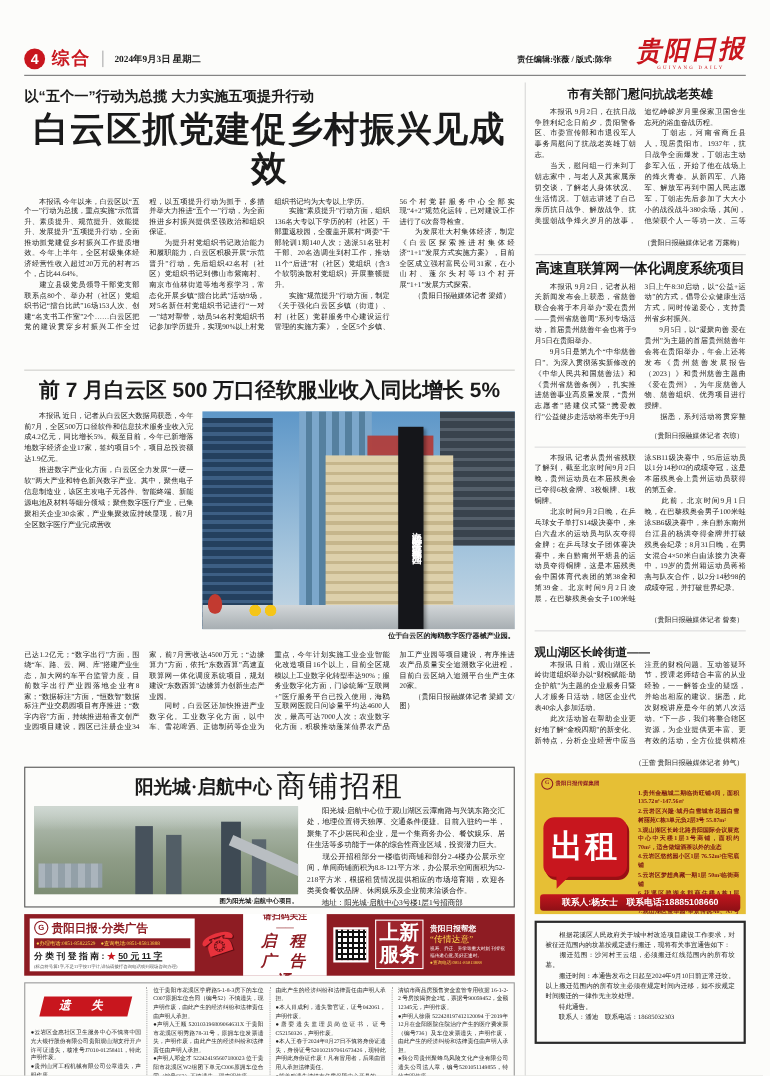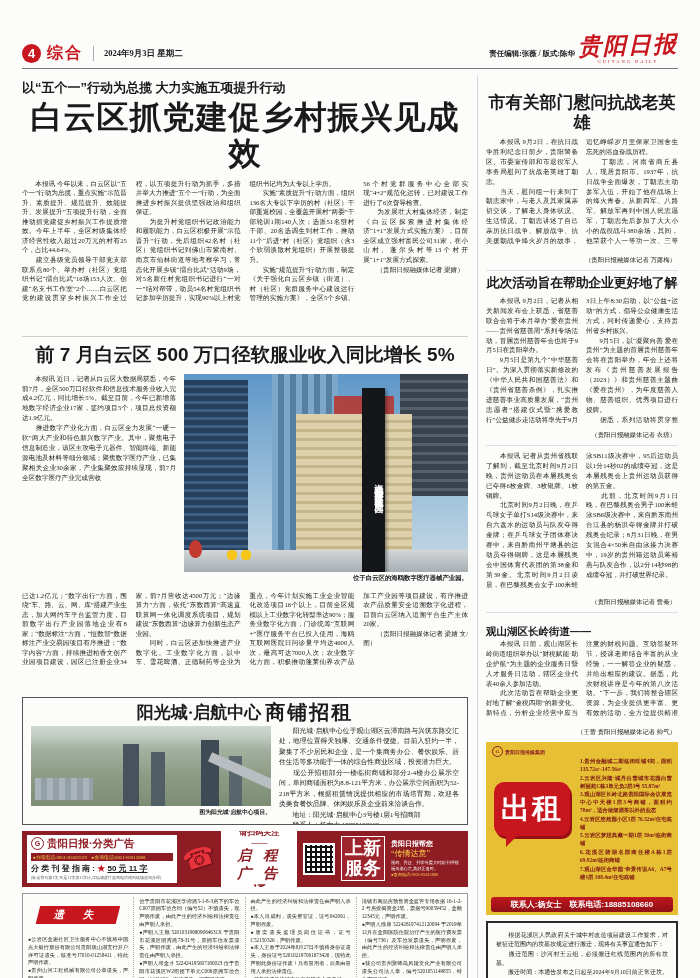--- a/index.html
+++ b/index.html
@@ -6,21 +6,21 @@
   .page{position:relative;width:700px;height:978px;margin:0 auto;background:#fcfcfa;overflow:hidden;
         font-family:"Liberation Serif",serif;color:#1a1a1a;box-sizing:border-box;}
   
   .hdr{display:flex;justify-content:space-between;align-items:flex-end;padding:30px 22px 4px;}
   .hdr-left{display:flex;align-items:center;gap:6px;}
   .pg-circle{width:19px;height:19px;background:#c8161e;border-radius:50%;color:#fff;font-weight:900;
              font-size:13px;display:flex;align-items:center;justify-content:center;font-family:"Liberation Sans",sans-serif;}
   .pg-section{color:#c8161e;font-size:16px;font-weight:900;font-family:"Liberation Sans",sans-serif;letter-spacing:2px;}
   .hdr-div{width:1px;height:15px;background:#aaa;margin:0 4px;}
   .pg-date{font-size:8.5px;font-weight:bold;}
-  .hdr-right{display:flex;align-items:flex-end;gap:3px;}
+  .hdr-right{display:flex;align-items:flex-end;gap:22px;}
   .editors{font-size:7.5px;font-weight:bold;padding-bottom:5px;}
   .masthead-wrap{text-align:center;}
   .masthead{color:#c8161e;font-size:23px;font-weight:900;font-style:italic;letter-spacing:2px;
             font-family:"DejaVu Serif",serif;transform:rotate(-1.5deg);display:inline-block;}
   .masthead-sub{font-size:4.5px;color:#c8161e;letter-spacing:2px;margin-top:-2px;}
   .hdr-rule{border-top:1px solid #777;margin:0 22px;}
   
   .main{display:flex;padding:6px 22px 0;}
   .colL{flex:0 0 446px;padding-right:9px;}
   .colR{flex:1;border-left:1px solid #d8d8d8;padding-left:8px;min-width:0;}
@@ -52,21 +52,21 @@
                writing-mode:vertical-rl;font-size:9px;letter-spacing:2px;text-align:center;padding-top:16px;
                box-sizing:border-box;font-family:"Liberation Sans",sans-serif;font-weight:bold;
                box-shadow:2px 2px 3px rgba(0,0,0,.35);}
   .photo-cap{font-size:6.4px;font-weight:bold;text-align:right;margin-top:2px;}
   .body4b{column-count:4;column-gap:9px;font-size:6.6px;line-height:1.45;text-align:justify;
           white-space:pre-line;height:100px;overflow:hidden;margin-top:5px;}
   
   .adbox{border:1.5px solid #555;margin-top:6px;padding:4px 8px 5px;height:128px;box-sizing:border-box;overflow:hidden;}
   .ad-title{text-align:center;line-height:1;}
   .ad-t1{font-size:17px;font-weight:bold;vertical-align:middle;}
-  .ad-t2{font-size:20px;font-weight:700;font-family:"Liberation Sans",sans-serif;vertical-align:middle;letter-spacing:2px;}
+  .ad-t2{font-size:27px;font-weight:400;font-family:"Liberation Sans",sans-serif;vertical-align:middle;letter-spacing:2px;}
   .ad-row{display:flex;gap:8px;margin-top:4px;}
   .ad-photo{flex:0 0 240px;}
   .ad-img{position:relative;height:80px;overflow:hidden;background:linear-gradient(#b9c4bb,#8e9c86 60%,#7d8d74);}
   .ad-sky{position:absolute;top:0;left:0;right:0;height:22px;background:linear-gradient(#cfd8d2,rgba(207,216,210,0));}
   .ad-tw1{position:absolute;left:92px;top:18px;width:16px;height:62px;background:#47525c;}
   .ad-tw2{position:absolute;left:120px;top:26px;width:14px;height:54px;background:#525e66;}
   .ad-tw3{position:absolute;left:170px;top:14px;width:18px;height:66px;background:#3e4a54;}
   .ad-tw4{position:absolute;left:198px;top:30px;width:13px;height:50px;background:#5a666e;}
   .ad-road{position:absolute;right:-6px;top:40px;width:70px;height:10px;background:#b9bec2;transform:rotate(24deg);}
   .ad-shed{position:absolute;left:4px;bottom:6px;width:58px;height:22px;background:repeating-linear-gradient(90deg,#aab4bc 0 6px,#93a0a8 6px 12px);}
@@ -100,30 +100,30 @@
   .bn-r4{color:#ffd34d;}
   
   .lost{margin-top:6px;border:1px solid #999;display:flex;height:116px;box-sizing:border-box;padding:3px 0;}
   .lost-col{flex:1;padding:1px 5px;border-right:1px dotted #aaa;font-size:5.2px;line-height:1.5;
             text-align:justify;white-space:pre-line;overflow:hidden;color:#222;min-width:0;}
   .lost-col:last-child{border-right:none;}
   .lost-hdr{background:#c8161e;color:#fff;font-weight:900;font-size:10.5px;text-align:center;
             transform:skewX(-14deg);margin:1px 10px 4px;padding:1px 0;letter-spacing:8px;font-family:"Liberation Sans",sans-serif;}
   
   .r-hl{font-family:"Liberation Sans",sans-serif;font-weight:900;text-align:center;line-height:1.15;}
-  .r-hl1{font-size:17px;margin:18px 0 5px;}
+  .r-hl1{font-size:11px;margin:5px 0 5px;}
   .r-hl2{font-size:13px;margin:2px 0 5px;letter-spacing:-0.3px;}
   .r-overline{font-size:10.5px;font-weight:900;font-family:"Liberation Sans",sans-serif;margin:12px 0 0;}
   .r-body{column-count:2;column-gap:8px;font-size:6.6px;line-height:1.5;text-align:justify;
           white-space:pre-line;overflow:hidden;}
   .hA{height:118px;} .hB{height:134px;} .hC{height:146px;} .hD{height:88px;}
   .r-sig{font-size:6.4px;text-align:right;margin:1px 2px 0 0;}
   .r-sep{border-top:1px solid #ddd;margin:5px 0;}
   
-  .rent{position:relative;margin-top:5px;background:#e6bf35;height:173px;box-sizing:border-box;
+  .rent{position:relative;margin-top:5px;background:#e6bf35;height:128px;box-sizing:border-box;
         padding:4px 6px;overflow:hidden;}
   .rent-logo{font-size:5px;color:#8e1c23;font-weight:bold;display:flex;align-items:center;gap:2px;}
   .rent-g{width:9px;height:9px;border:1.2px solid #8e1c23;border-radius:50%;display:inline-flex;
           align-items:center;justify-content:center;font-size:5px;font-weight:900;}
   .rent-bubble{position:absolute;left:8px;top:40px;width:76px;height:54px;background:#c8161e;border-radius:10px;
                color:#fff;font-size:29px;font-weight:900;display:flex;align-items:center;justify-content:center;
                font-family:"Liberation Sans",sans-serif;box-shadow:2px 3px 0 #991014;letter-spacing:2px;}
   .rent-bubble::after{content:"";position:absolute;left:12px;bottom:-11px;border:7px solid transparent;
                border-top-color:#c8161e;border-left-color:#c8161e;}
   .rent-items{margin-left:88px;margin-top:1px;font-size:5.4px;line-height:1.45;color:#7a1412;font-weight:bold;
@@ -287,21 +287,21 @@
       <div>
         <div class="r-hl r-hl1">市有关部门慰问抗战老英雄</div>
         <div class="r-body hA">　　本报讯 9月2日，在抗日战争胜利纪念日前夕，贵阳警备区、市委宣传部和市退役军人事务局慰问了抗战老英雄丁朝志。
 　　当天，慰问组一行来到丁朝志家中，与老人及其家属亲切交谈，了解老人身体状况、生活情况。丁朝志讲述了自己亲历抗日战争、解放战争、抗美援朝战争烽火岁月的故事，追忆峥嵘岁月里保家卫国舍生忘死的浴血奋战历程。
 　　丁朝志，河南省商丘县人，现居贵阳市。1937年，抗日战争全面爆发，丁朝志主动参军入伍，开始了他在战场上的烽火青春。从新四军、八路军、解放军再到中国人民志愿军，丁朝志先后参加了大大小小的战役战斗380余场，其间，他荣获个人一等功一次、三等功一次，被授予各类勋章20余枚。</div>
         <div class="r-sig">（贵阳日报融媒体记者 万露梅）</div>
       </div>
       <div class="r-sep"></div>
 
       <div>
-        <div class="r-hl r-hl2">此次活动旨在帮助企业更好地了解</div>
+        <div class="r-hl r-hl2">高速直联算网一体化调度系统项目</div>
         <div class="r-body hB">　　本报讯 9月2日，记者从相关新闻发布会上获悉，省慈善联合会将于本月举办“爱在贵州——贵州省慈善周”系列专场活动，首届贵州慈善年会也将于9月5日在贵阳举办。
 　　9月5日是第九个“中华慈善日”。为深入贯彻落实新修改的《中华人民共和国慈善法》和《贵州省慈善条例》，扎实推进慈善事业高质量发展，“贵州志愿者”搭建仪式暨“携爱教行”公益健步走活动将率先于9月3日上午8:30启动，以“公益+运动”的方式，倡导公众健康生活方式，同时传递爱心，支持贵州省乡村振兴。
 　　9月5日，以“凝聚向善 爱在贵州”为主题的首届贵州慈善年会将在贵阳举办，年会上还将发布《贵州慈善发展报告（2023）》和贵州慈善主题曲《爱在贵州》，为年度慈善人物、慈善组织、优秀项目进行授牌。
 　　据悉，系列活动将贯穿整个9月份，全省九个市（州）还将举办46场公益慈善活动。</div>
         <div class="r-sig">（贵阳日报融媒体记者 衣琼）</div>
       </div>
       <div class="r-sep"></div>
 
       <div>
         <div class="r-body hC">　　本报讯 记者从贵州省残联了解到，截至北京时间9月2日晚，贵州运动员在本届残奥会已夺得6枚金牌、3枚银牌、1枚铜牌。

